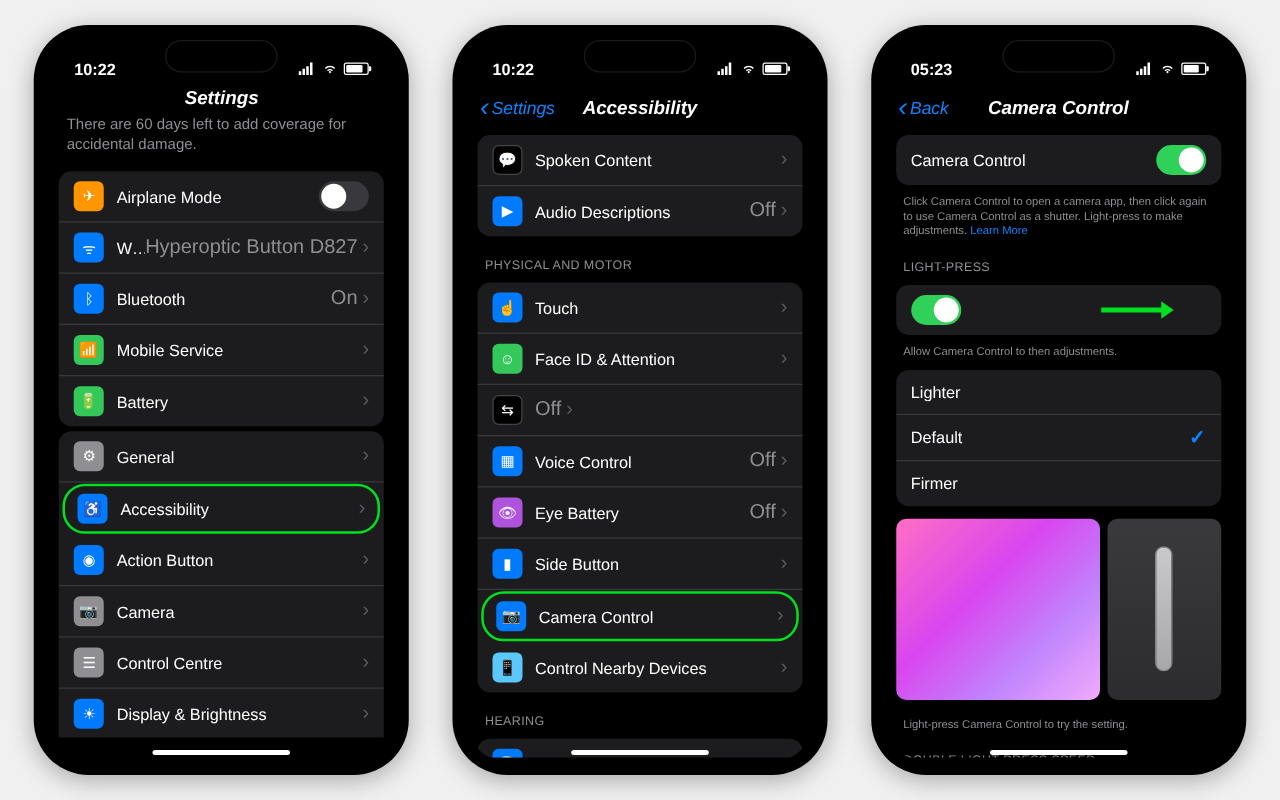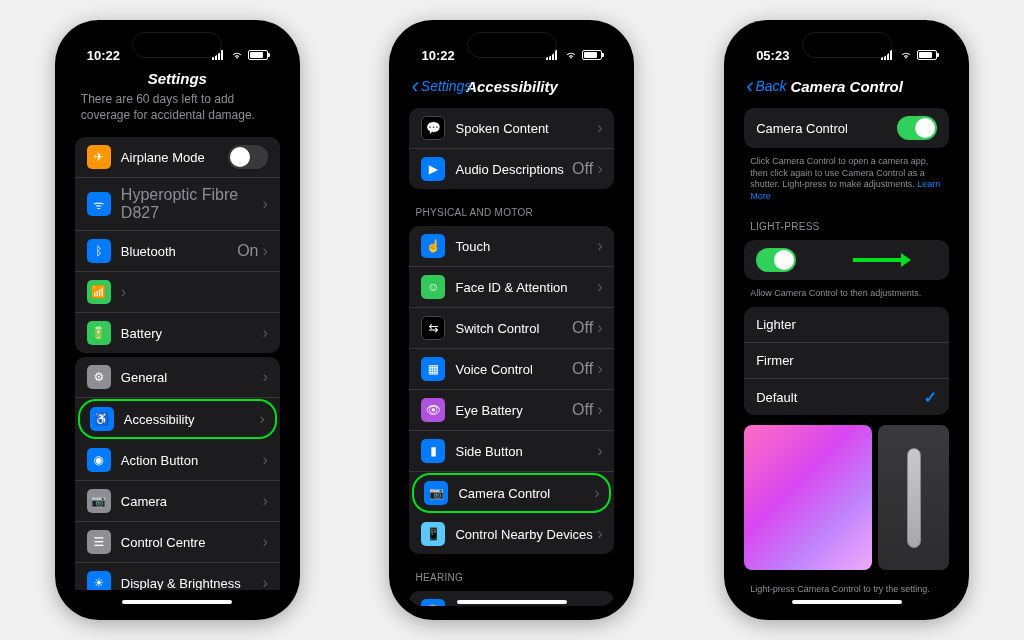--- a/index.html
+++ b/index.html
@@ -7,21 +7,21 @@
     background: #f0f0f0;
     font-family: -apple-system, BlinkMacSystemFont, "Segoe UI", Helvetica, Arial, sans-serif;
     width: 1024px;
     height: 640px;
     display: flex;
     justify-content: space-around;
     align-items: center;
     padding: 20px 10px;
   }
   .phone {
-    width: 245px;
+    width: 300px;
     height: 600px;
     background: #000;
     border-radius: 44px;
     padding: 10px;
     position: relative;
     box-shadow: 0 4px 20px rgba(0,0,0,0.3);
   }
   .screen {
     width: 100%;
     height: 100%;
@@ -245,31 +245,32 @@
           <div class="row">
             <div class="icon ic-orange">✈</div>
             <div class="label">Airplane Mode</div>
             <div class="toggle">
               <div class="knob"></div>
             </div>
           </div>
           <div class="row">
             <div class="icon ic-blue">ᯤ</div>
             <div class="label">Wi-Fi</div>
-            <div class="value">Hyperoptic Fibre D827</div>
+            <div class="value">Hyperoptic Button D827</div>
             <div class="chevron">›</div>
           </div>
           <div class="row">
             <div class="icon ic-blue">ᛒ</div>
             <div class="label">Bluetooth</div>
             <div class="value">On</div>
             <div class="chevron">›</div>
           </div>
           <div class="row">
             <div class="icon ic-green">📶</div>
+            <div class="label">Mobile Service</div>
             <div class="chevron">›</div>
           </div>
           <div class="row">
             <div class="icon ic-green">🔋</div>
             <div class="label">Battery</div>
             <div class="chevron">›</div>
           </div>
         </div>
       <div class="group" id="p1g2">
           <div class="row">
@@ -356,21 +357,20 @@
             <div class="label">Touch</div>
             <div class="chevron">›</div>
           </div>
           <div class="row">
             <div class="icon ic-green">☺</div>
             <div class="label">Face ID &amp; Attention</div>
             <div class="chevron">›</div>
           </div>
           <div class="row">
             <div class="icon ic-black">⇆</div>
-            <div class="label">Switch Control</div>
             <div class="value">Off</div>
             <div class="chevron">›</div>
           </div>
           <div class="row">
             <div class="icon ic-blue">▦</div>
             <div class="label">Voice Control</div>
             <div class="value">Off</div>
             <div class="chevron">›</div>
           </div>
           <div class="row">
@@ -452,25 +452,25 @@
             </div>
             <div class="arrow-annotation"></div>
           </div>
         </div>
       <div class="footer-text">Allow Camera Control to then adjustments.</div>
       <div class="group" id="p3g3">
           <div class="row">
             <div class="label">Lighter</div>
           </div>
           <div class="row">
-            <div class="label">Firmer</div>
-          </div>
-          <div class="row">
             <div class="label">Default</div>
             <div class="checkmark">✓</div>
+          </div>
+          <div class="row">
+            <div class="label">Firmer</div>
           </div>
         </div>
       <div class="preview-box">
         <div class="preview-left"></div>
         <div class="preview-right">
             <div class="side-button"></div>
           </div>
       </div>
       <div class="footer-text">Light-press Camera Control to try the setting.</div>
       <div class="section-title">Double Light-Press Speed</div>

